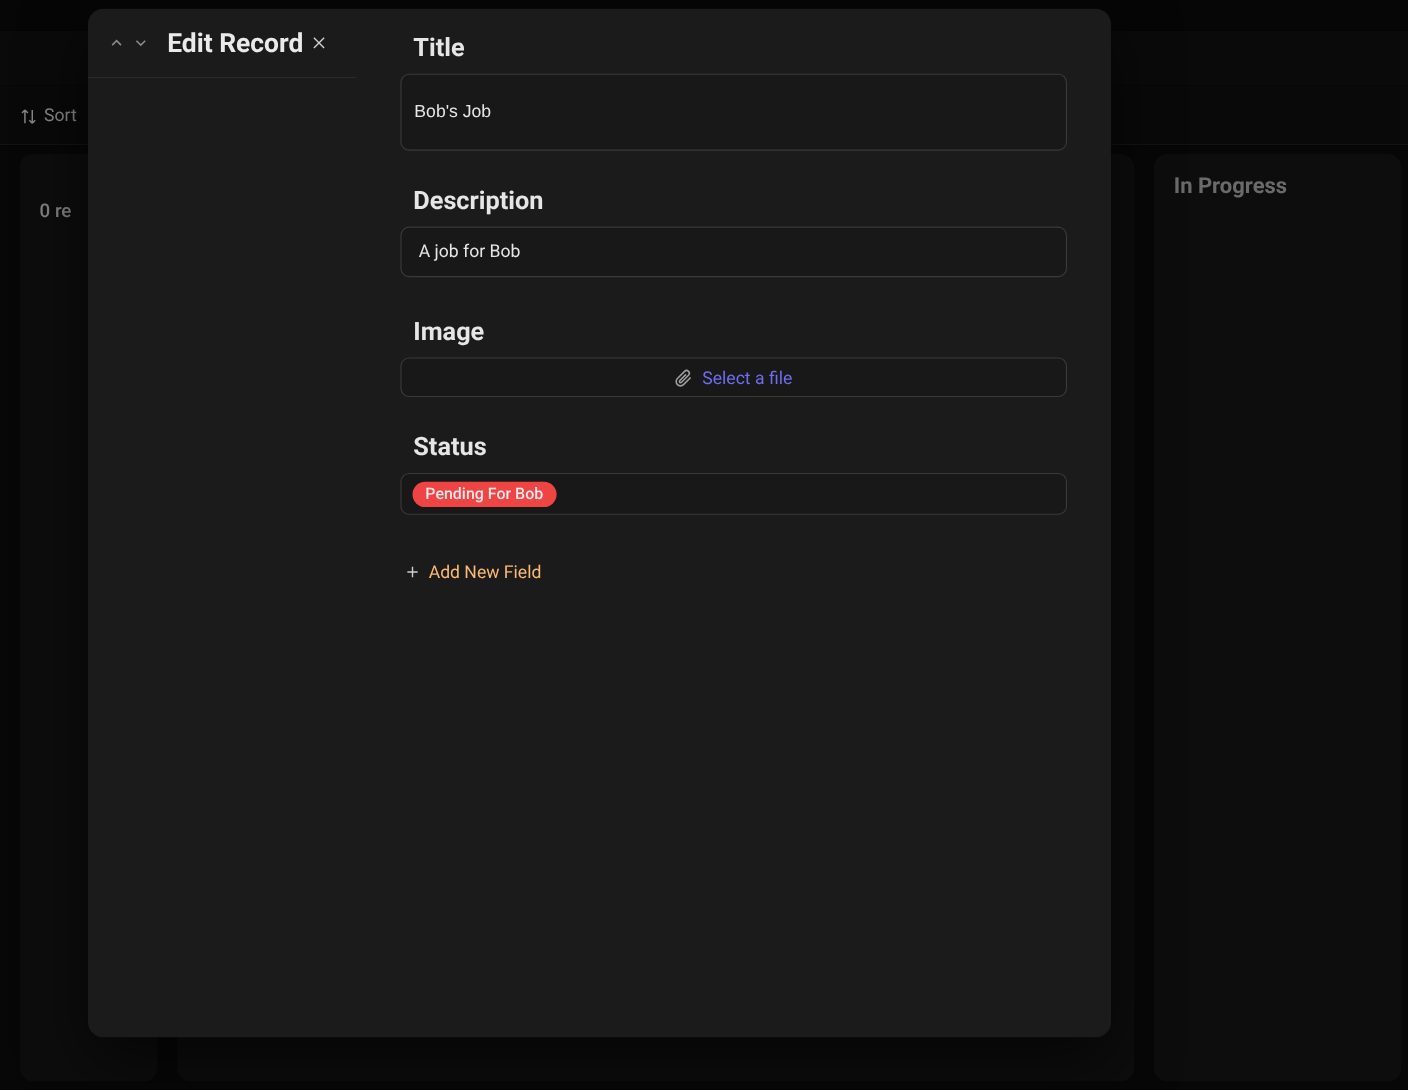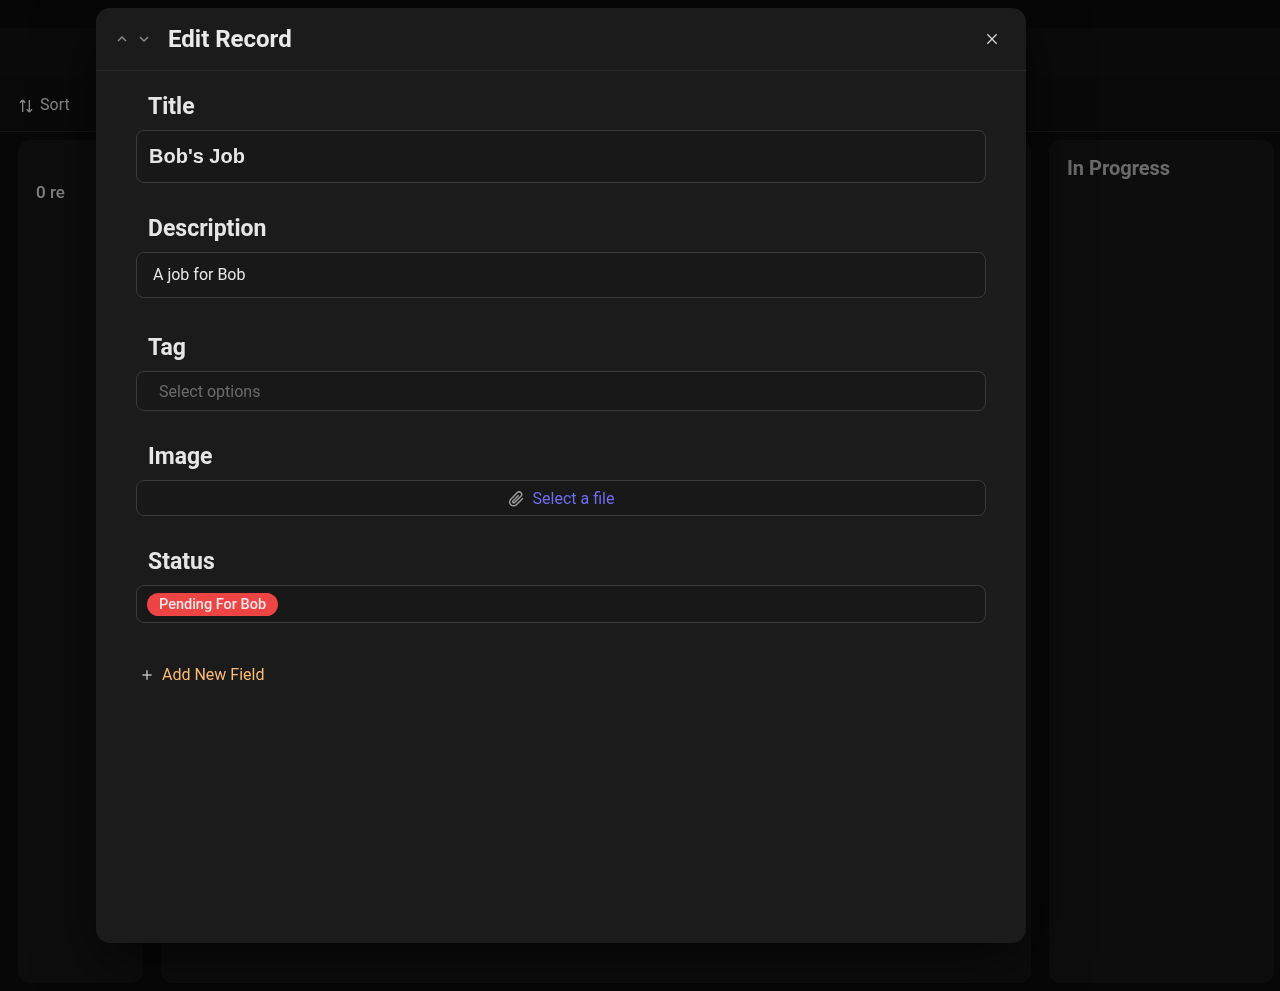--- a/index.html
+++ b/index.html
@@ -85,30 +85,30 @@
 
   
   .overlay {
     position: absolute;
     inset: 0;
     background: rgba(0,0,0,0.35);
     z-index: 10;
   }
   .modal {
     position: absolute;
-    left: 96px;
+    left: 80px;
     top: 8px;
     width: 930px;
     height: 935px;
     background: #1b1b1b;
     border-radius: 14px;
     box-shadow: 0 20px 60px rgba(0,0,0,0.6);
     z-index: 20;
     display: flex;
-    flex-direction: column;
+    flex-direction: row;
   }
   .modal-header {
     display: flex;
     align-items: center;
     height: 63px;
     padding: 0 20px 0 16px;
     border-bottom: 1px solid #2a2a2a;
   }
   .nav-arrows {
     display: flex;
@@ -151,25 +151,24 @@
     font-weight: 700;
     color: #e6e6e6;
     margin-bottom: 10px;
     margin-left: 12px;
   }
   .field-input {
     width: 100%;
     background: #181818;
     border: 1px solid #3a3a3a;
     border-radius: 8px;
-    padding: 14px 12px;
-    font-size: 20px;
+    padding: 25px 12px;
+    font-size: 16px;
     color: #e6e6e6;
     outline: none;
-    font-weight: bold;
   }
   .field-input::placeholder {
     color: #6b6b6b;
   }
   .field-textarea {
     width: 100%;
     background: #181818;
     border: 1px solid #3a3a3a;
     border-radius: 8px;
     padding: 12px 16px;
@@ -297,26 +296,20 @@
     <div class="field-group">
       <div class="field-label">Title</div>
       <input class="field-input" type="text" value="Bob's Job" style="">
     </div>
 
     <div class="field-group">
       <div class="field-label">Description</div>
       <textarea class="field-textarea" rows="1" style="">A job for Bob</textarea>
     </div>
 
-    <div class="field-group">
-      <div class="field-label">Tag</div>
-      <div class="select-box">
-        <span>Select options</span>
-      </div>
-    </div>
 
     <div class="field-group">
       <div class="field-label">Image</div>
       <div class="file-box">
         <svg viewBox="0 0 24 24">
             <path d="M21 11.5l-9.2 9.2a5.5 5.5 0 0 1-7.8-7.8l9.2-9.2a3.5 3.5 0 0 1 5 5L9 17.9a1.5 1.5 0 0 1-2.1-2.1L15 7.5"></path>
           </svg>
         <span class="file-text">Select a file</span>
       </div>
     </div>

